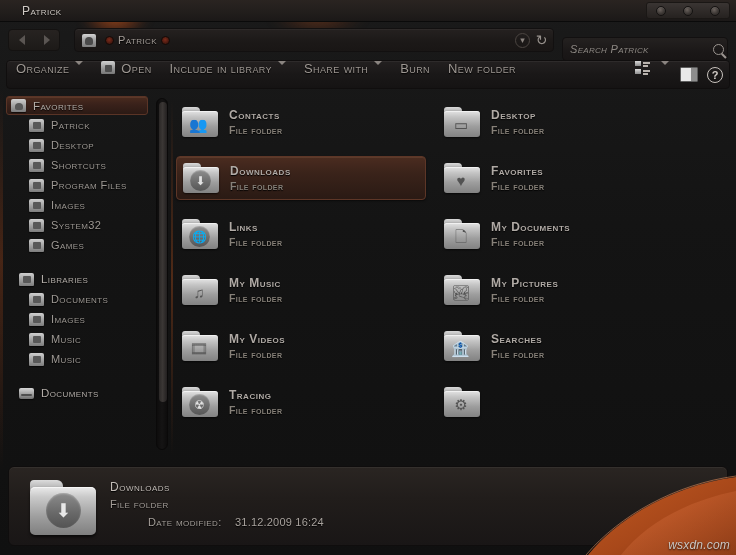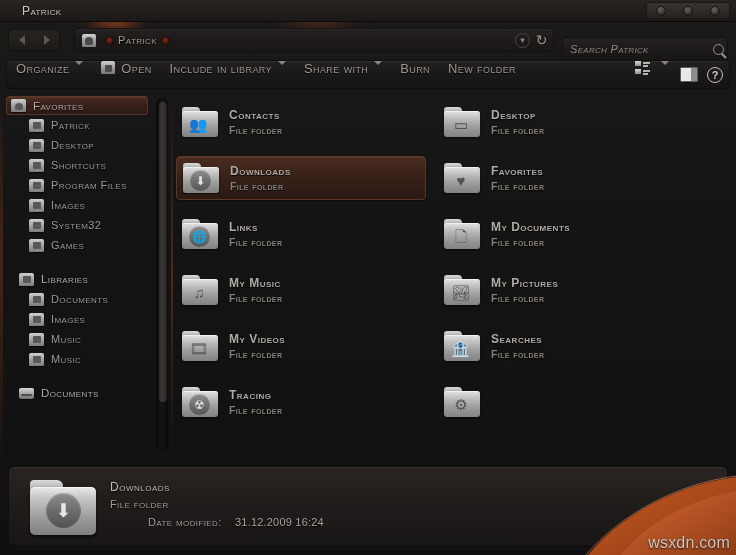--- a/index.html
+++ b/index.html
@@ -328,22 +328,23 @@
   .det-datevalue {
     position: absolute; left: 235px; top: 516px;
     font-size: 11px; letter-spacing: .2px;
     color: #a8a29d; text-shadow: 0 1px 1px #000;
   }
 
   
   .swoosh { position: absolute; right: 0; bottom: 0; width: 210px; height: 80px; pointer-events: none; }
   .watermark {
     position: absolute; right: 6px; bottom: 3px;
-    font-size: 16px; color: #cbc5c0; letter-spacing: .2px;
+    font-size: 12px; color: #cbc5c0; letter-spacing: .2px;
     text-shadow: 0 1px 2px rgba(0,0,0,.8);
+    font-style: italic;
   }
 </style>
 </head>
 <body>
 
 <div id="app">
 
   <div class="glow-a"></div>
   <div class="glow-b"></div>
   <div class="edge-glow-l"></div>

